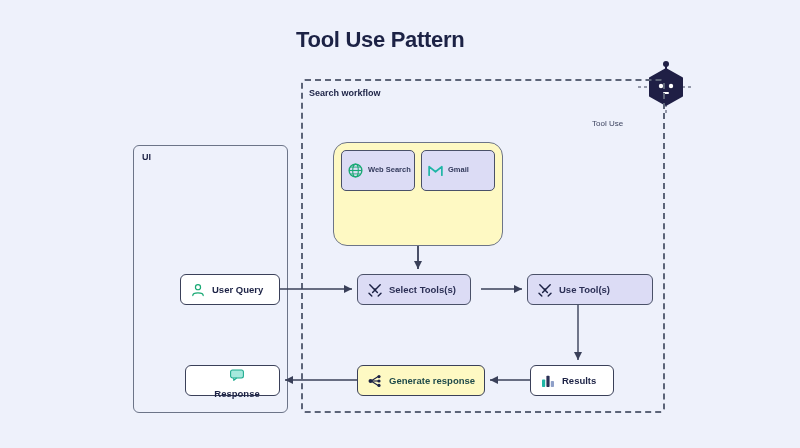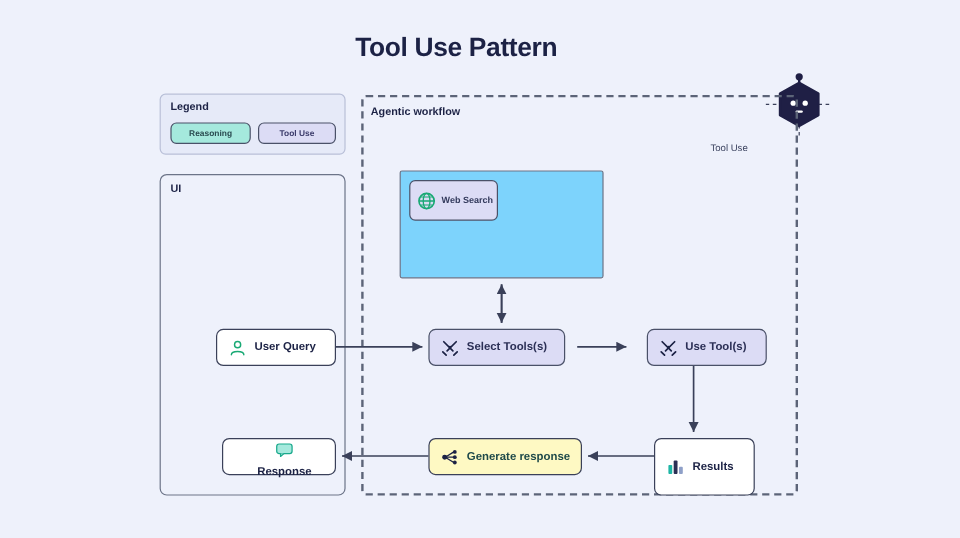--- a/index.html
+++ b/index.html
@@ -128,24 +128,24 @@
     top: 119px;
     font-size: 8px;
     color: #3d4460;
   }
   
   .tools-panel {
     position: absolute;
     left: 333px;
     top: 142px;
     width: 170px;
-    height: 90px;
-    background: #7dd3fc;
+    height: 104px;
+    background: #fef9c3;
     border: 1px solid #6c7488;
-    border-radius: 2px;
+    border-radius: 14px;
     box-sizing: border-box;
     padding: 7px;
     display: grid;
     grid-template-columns: 1fr 1fr;
     grid-template-rows: 1fr 1fr;
     gap: 6px;
   }
   .tool-card {
     background: #dcdcf5;
     border: 1px solid #4a5168;
@@ -193,22 +193,22 @@
     border: 1px solid #4a5168;
     color: #2b2f55;
   }
   .node.teal {
     background: #fef9c3;
     border: 1px solid #3a4059;
     color: #1f4a4a;
   }
   .node-user-query  { left: 180px; top: 274px; width: 100px; height: 31px; }
   .node-select      { left: 357px; top: 274px; width: 114px; height: 31px; }
-  .node-use         { left: 527px; top: 274px; width: 100px; height: 31px; margin-left: 12px; }
-  .node-results     { left: 545px; top: 365px; width:  84px; height: 48px; }
+  .node-use         { left: 527px; top: 274px; width: 126px; height: 31px; }
+  .node-results     { left: 530px; top: 365px; width:  84px; height: 31px; }
   .node-generate    { left: 357px; top: 365px; width: 128px; height: 31px; }
   .node-response    { left: 185px; top: 365px; width:  95px; height: 31px; flex-direction: column; }
 
   
   .connectors {
     position: absolute;
     left: 0; top: 0;
     width: 800px; height: 448px;
     pointer-events: none;
   }
@@ -227,36 +227,27 @@
       <line x1="28" y1="46" x2="28" y2="58"></line>
     </g>
     <circle cx="28" cy="6" r="3" fill="#1f1f45"></circle>
     <line x1="28" y1="8" x2="28" y2="13" stroke="#1f1f45" stroke-width="2"></line>
     <polygon points="28,11 44,20 44,38 28,47 12,38 12,20" fill="#1f1f45" stroke="#1f1f45" stroke-width="2" stroke-linejoin="round"></polygon>
     <circle cx="23" cy="28" r="2.2" fill="#ffffff"></circle>
     <circle cx="33" cy="28" r="2.2" fill="#ffffff"></circle>
     <rect x="25" y="34" width="6" height="2" rx="1" fill="#ffffff"></rect>
   </svg>
 
-  <div class="legend-box">
-    <div class="legend-title">Legend</div>
-    <div class="legend-chip reasoning">
-      <span>Reasoning</span>
-    </div>
-    <div class="legend-chip tooluse">
-      <span>Tool Use</span>
-    </div>
-  </div>
 
   <div class="ui-box">
     <div class="ui-label">UI</div>
   </div>
 
   <div class="workflow-box"></div>
-  <div class="workflow-label">Agentic workflow</div>
+  <div class="workflow-label">Search workflow</div>
   <div class="tooluse-label">Tool Use</div>
 
   <svg class="connectors">
     <defs>
       <marker id="arrow" markerWidth="7" markerHeight="7" refX="6" refY="3" orient="auto">
         <path d="M0,0 L6,3 L0,6 z" fill="#3a4059"></path>
       </marker>
     </defs>
     <g stroke="#3a4059" stroke-width="1.4" fill="none">
 
@@ -281,20 +272,26 @@
       <svg class="tool-icon" viewBox="0 0 20 20">
         <circle cx="10" cy="10" r="7.5" fill="none" stroke="#19a974" stroke-width="1.6"></circle>
         <ellipse cx="10" cy="10" rx="3.3" ry="7.5" fill="none" stroke="#19a974" stroke-width="1.3"></ellipse>
         <line x1="2.5" y1="10" x2="17.5" y2="10" stroke="#19a974" stroke-width="1.3"></line>
         <line x1="4" y1="6" x2="16" y2="6" stroke="#19a974" stroke-width="1"></line>
         <line x1="4" y1="14" x2="16" y2="14" stroke="#19a974" stroke-width="1"></line>
       </svg>
       <span class="tc-label">Web Search</span>
     </div>
 
+    <div class="tool-card">
+      <svg class="tool-icon" viewBox="0 0 20 20">
+        <path d="M2.5 15.5 L2.5 5.5 L10 11.5 L17.5 5.5 L17.5 15.5" fill="none" stroke="#1fb6a6" stroke-width="2" stroke-linejoin="round" stroke-linecap="round"></path>
+      </svg>
+      <span class="tc-label">Gmail</span>
+    </div>
 
 
   </div>
 
   <div class="node white node-user-query">
     <svg class="node-icon" viewBox="0 0 20 20">
       <circle cx="10" cy="6.5" r="3.2" fill="none" stroke="#19a974" stroke-width="1.5"></circle>
       <path d="M3.5 17 C3.5 12.5 16.5 12.5 16.5 17" fill="none" stroke="#19a974" stroke-width="1.5" stroke-linecap="round"></path>
     </svg>
     <span class="node-label">User Query</span>

